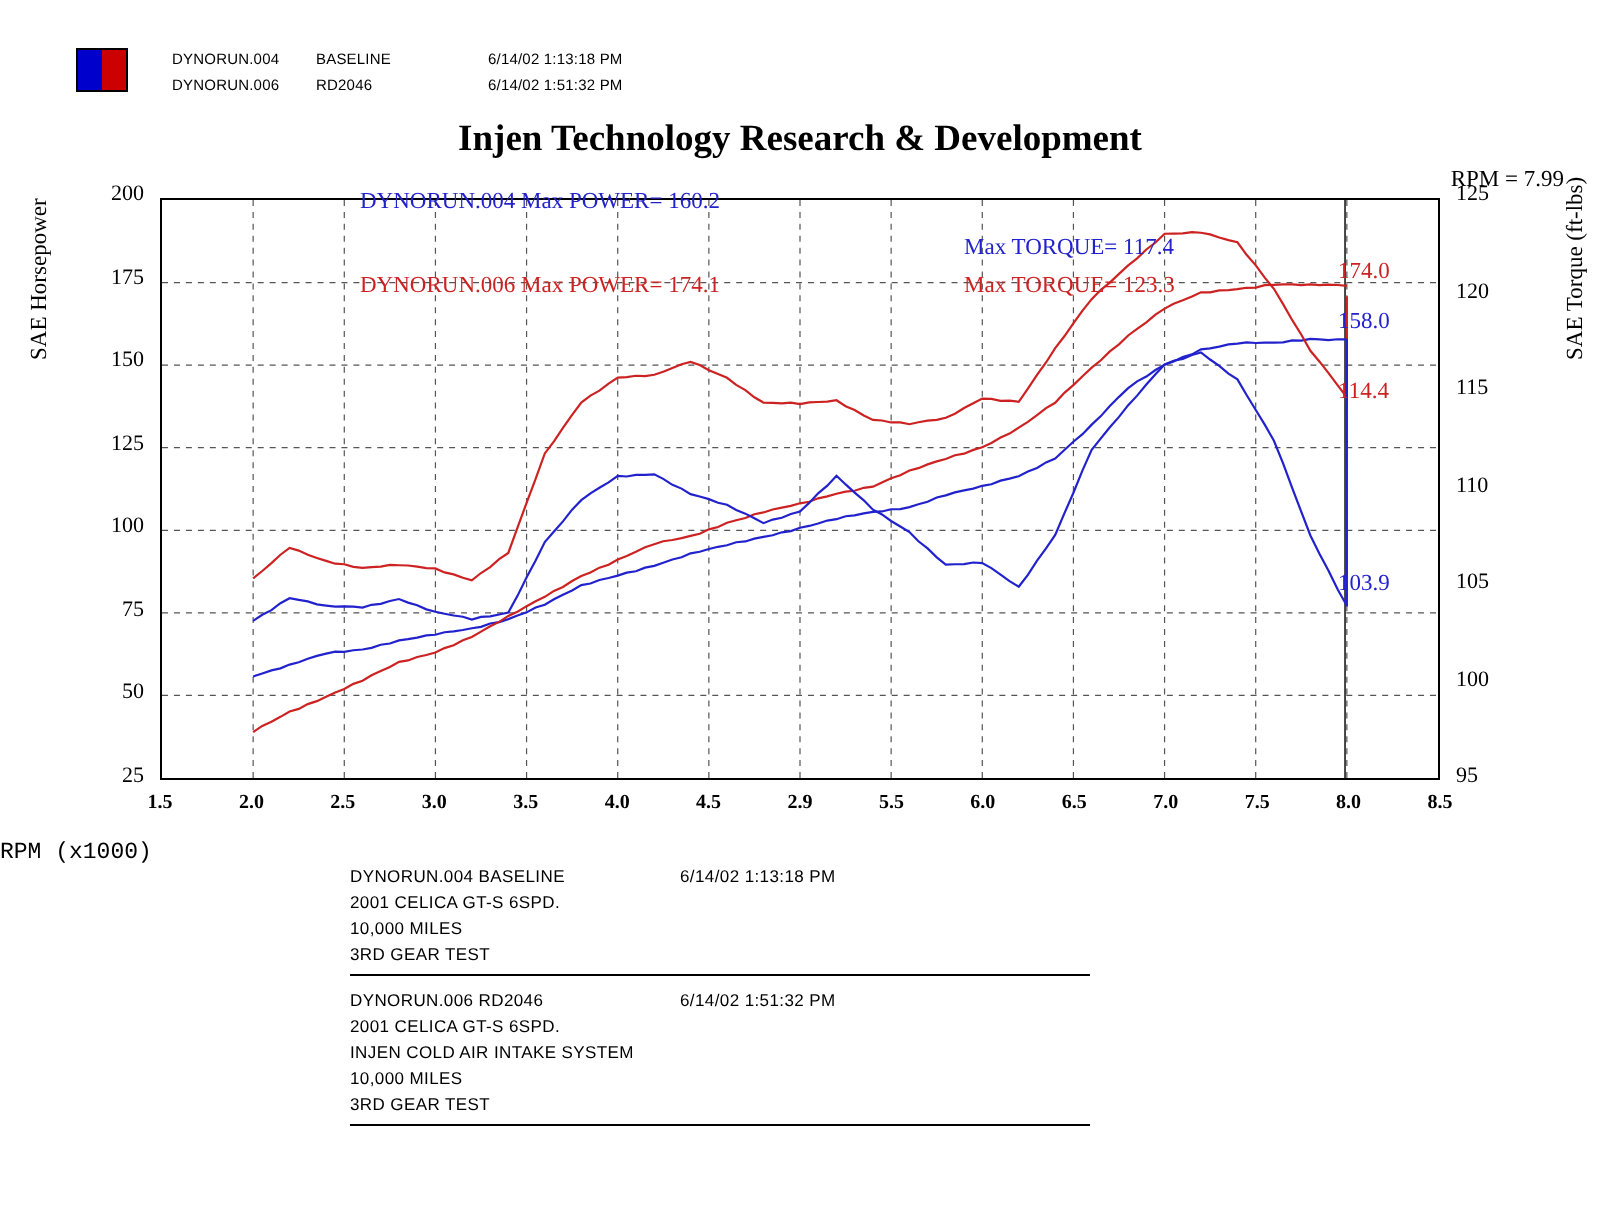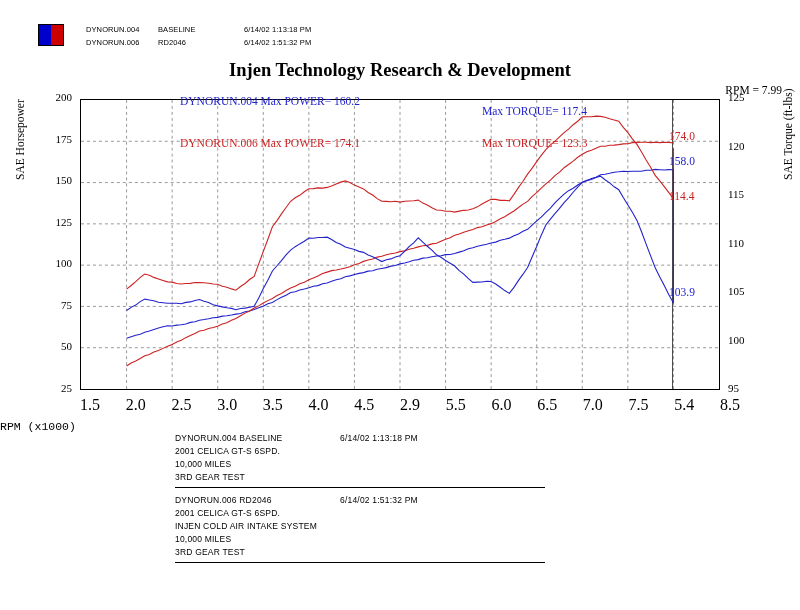--- a/index.html
+++ b/index.html
@@ -121,25 +121,26 @@
     font-family: "Liberation Serif", serif;
     color: #000;
     text-align: right;
     width: 40px;
   }
   .ytick.right {
     text-align: left;
   }
   .xtick {
     position: absolute;
-    font-size: 16px;
-    font-family: "Liberation Serif", serif;
-    color: #000;
-    text-align: right;
+    font-size: 10px;
+    font-family: "Liberation Serif", serif;
+    color: #000;
+    text-align: center;
     width: 40px;
+    font-weight: bold;
   }
 
   .annot {
     position: absolute;
     font-size: 11.5px;
     font-family: "Liberation Serif", serif;
     white-space: nowrap;
   }
   .annot.blue { color: #2222cc; }
   .annot.red  { color: #cc2222; }
@@ -227,21 +228,21 @@
     <div class="xtick" style="left: 197.143px; top: 396px;">3.0</div>
     <div class="xtick" style="left: 242.857px; top: 396px;">3.5</div>
     <div class="xtick" style="left: 288.571px; top: 396px;">4.0</div>
     <div class="xtick" style="left: 334.286px; top: 396px;">4.5</div>
     <div class="xtick" style="left: 380px; top: 396px;">2.9</div>
     <div class="xtick" style="left: 425.714px; top: 396px;">5.5</div>
     <div class="xtick" style="left: 471.429px; top: 396px;">6.0</div>
     <div class="xtick" style="left: 517.143px; top: 396px;">6.5</div>
     <div class="xtick" style="left: 562.857px; top: 396px;">7.0</div>
     <div class="xtick" style="left: 608.571px; top: 396px;">7.5</div>
-    <div class="xtick" style="left: 654.286px; top: 396px;">5.4</div>
+    <div class="xtick" style="left: 654.286px; top: 396px;">8.0</div>
     <div class="xtick" style="left: 700px; top: 396px;">8.5</div>
   </div>
 
 <div id="plot-area">
   <svg id="grid-svg" viewBox="0 0 640 291" preserveAspectRatio="none">
       <line x1="45.71428571428571" y1="0" x2="45.71428571428571" y2="291" stroke="#555" stroke-width="0.6" stroke-dasharray="3,3"></line>
       <line x1="91.42857142857142" y1="0" x2="91.42857142857142" y2="291" stroke="#555" stroke-width="0.6" stroke-dasharray="3,3"></line>
       <line x1="137.14285714285714" y1="0" x2="137.14285714285714" y2="291" stroke="#555" stroke-width="0.6" stroke-dasharray="3,3"></line>
       <line x1="182.85714285714283" y1="0" x2="182.85714285714283" y2="291" stroke="#555" stroke-width="0.6" stroke-dasharray="3,3"></line>
       <line x1="228.57142857142858" y1="0" x2="228.57142857142858" y2="291" stroke="#555" stroke-width="0.6" stroke-dasharray="3,3"></line>
@@ -265,21 +266,21 @@
       <path d="M45.7 239.9 L50.3 238.4 L54.9 236.8 L59.4 235.8 L64.0 233.9 L68.6 232.7 L73.1 231.0 L77.7 229.5 L82.3 228.4 L86.9 227.4 L91.4 227.5 L96.0 226.7 L100.6 226.3 L105.1 225.5 L109.7 223.9 L114.3 223.3 L118.9 221.7 L123.4 221.1 L128.0 220.3 L132.6 219.2 L137.1 218.9 L141.7 217.6 L146.3 217.2 L150.9 216.5 L155.4 215.6 L160.0 214.9 L164.6 213.2 L169.1 212.5 L173.7 211.0 L178.3 209.2 L182.9 207.6 L187.4 205.2 L192.0 203.8 L196.6 201.0 L201.1 198.7 L205.7 196.6 L210.3 193.9 L214.9 193.1 L219.4 191.3 L224.0 190.3 L228.6 189.1 L233.1 187.6 L237.7 186.9 L242.3 185.1 L246.9 184.2 L251.4 182.6 L256.0 181.0 L260.6 179.9 L265.1 177.9 L269.7 177.1 L274.3 175.7 L278.9 174.6 L283.4 173.8 L288.0 172.3 L292.6 171.9 L297.1 170.5 L301.7 169.6 L306.3 168.8 L310.9 167.3 L315.4 166.7 L320.0 165.0 L324.6 164.1 L329.1 162.9 L333.7 161.4 L338.3 160.7 L342.9 159.2 L347.4 158.8 L352.0 157.8 L356.6 157.0 L361.1 156.8 L365.7 155.7 L370.3 155.6 L374.9 154.6 L379.4 153.2 L384.0 151.9 L388.6 149.8 L393.1 148.7 L397.7 147.2 L402.3 146.2 L406.9 145.3 L411.4 143.9 L416.0 143.1 L420.6 141.3 L425.1 140.3 L429.7 139.1 L434.3 136.7 L438.9 134.9 L443.4 132.1 L448.0 130.2 L452.6 125.9 L457.1 121.7 L461.7 117.9 L466.3 113.1 L470.9 108.8 L475.4 103.7 L480.0 99.1 L484.6 94.7 L489.1 91.3 L493.7 88.9 L498.3 85.6 L502.9 82.9 L507.4 81.3 L512.0 79.1 L516.6 77.7 L521.1 75.2 L525.7 74.7 L530.3 73.8 L534.9 72.7 L539.4 72.3 L544.0 71.7 L548.6 72.0 L553.1 71.8 L557.7 71.8 L562.3 71.7 L566.9 70.7 L571.4 70.8 L576.0 69.9 L580.6 70.2 L585.1 70.5 L589.7 70.1 L594.3 70.2" fill="none" stroke="#2222cc" stroke-width="1.1"></path>
       <path d="M45.7 267.9 L50.3 264.8 L54.9 262.7 L59.4 260.2 L64.0 257.5 L68.6 256.2 L73.1 253.8 L77.7 252.3 L82.3 250.1 L86.9 248.0 L91.4 246.2 L96.0 243.6 L100.6 242.0 L105.1 239.3 L109.7 237.1 L114.3 235.1 L118.9 232.5 L123.4 231.8 L128.0 230.1 L132.6 229.1 L137.1 227.8 L141.7 225.6 L146.3 224.2 L150.9 221.7 L155.4 220.0 L160.0 217.3 L164.6 214.6 L169.1 212.4 L173.7 209.4 L178.3 207.3 L182.9 204.5 L187.4 202.0 L192.0 199.8 L196.6 196.8 L201.1 194.8 L205.7 191.8 L210.3 189.3 L214.9 187.5 L219.4 185.1 L224.0 183.6 L228.6 181.0 L233.1 179.2 L237.7 177.1 L242.3 174.8 L246.9 173.3 L251.4 171.8 L256.0 171.2 L260.6 170.2 L265.1 169.1 L269.7 168.0 L274.3 165.8 L278.9 164.6 L283.4 162.5 L288.0 161.2 L292.6 160.1 L297.1 158.2 L301.7 157.3 L306.3 155.8 L310.9 154.9 L315.4 154.0 L320.0 152.7 L324.6 151.9 L329.1 150.2 L333.7 149.2 L338.3 147.9 L342.9 146.8 L347.4 146.4 L352.0 144.9 L356.6 144.3 L361.1 142.2 L365.7 140.1 L370.3 138.6 L374.9 136.2 L379.4 135.0 L384.0 133.1 L388.6 131.6 L393.1 130.4 L397.7 128.5 L402.3 127.7 L406.9 125.8 L411.4 124.5 L416.0 122.3 L420.6 119.6 L425.1 117.6 L429.7 114.6 L434.3 111.7 L438.9 108.3 L443.4 104.8 L448.0 102.1 L452.6 97.1 L457.1 93.2 L461.7 88.7 L466.3 84.4 L470.9 80.7 L475.4 76.2 L480.0 72.7 L484.6 68.2 L489.1 64.9 L493.7 61.6 L498.3 57.7 L502.9 54.7 L507.4 52.2 L512.0 50.5 L516.6 48.6 L521.1 46.5 L525.7 46.5 L530.3 45.5 L534.9 45.4 L539.4 44.9 L544.0 44.2 L548.6 44.1 L553.1 42.9 L557.7 42.7 L562.3 42.5 L566.9 42.5 L571.4 42.9 L576.0 42.5 L580.6 42.9 L585.1 42.6 L589.7 42.8 L594.3 43.2" fill="none" stroke="#cc2222" stroke-width="1.1"></path>
       <path d="M45.7 211.9 L50.3 208.8 L54.9 206.5 L59.4 203.0 L64.0 200.5 L68.6 201.3 L73.1 202.1 L77.7 203.6 L82.3 204.2 L86.9 204.7 L91.4 204.6 L96.0 204.7 L100.6 205.2 L105.1 203.8 L109.7 203.3 L114.3 201.9 L118.9 200.9 L123.4 202.7 L128.0 204.0 L132.6 206.1 L137.1 207.3 L141.7 208.3 L146.3 209.2 L150.9 209.8 L155.4 211.2 L160.0 209.9 L164.6 209.6 L169.1 208.7 L173.7 207.7 L178.3 199.3 L182.9 189.9 L187.4 181.5 L192.0 172.2 L196.6 166.9 L201.1 161.8 L205.7 155.9 L210.3 151.1 L214.9 147.7 L219.4 144.9 L224.0 142.2 L228.6 138.9 L233.1 139.2 L237.7 138.4 L242.3 138.4 L246.9 138.1 L251.4 140.4 L256.0 143.4 L260.6 145.3 L265.1 148.1 L269.7 149.3 L274.3 150.6 L278.9 152.4 L283.4 153.4 L288.0 156.1 L292.6 157.9 L297.1 160.2 L301.7 162.7 L306.3 160.9 L310.9 160.0 L315.4 158.1 L320.0 156.8 L324.6 152.5 L329.1 147.7 L333.7 143.8 L338.3 138.8 L342.9 143.2 L347.4 147.3 L352.0 151.2 L356.6 155.9 L361.1 158.3 L365.7 161.6 L370.3 164.4 L374.9 167.2 L379.4 171.8 L384.0 175.4 L388.6 179.9 L393.1 183.6 L397.7 183.4 L402.3 183.3 L406.9 182.5 L411.4 182.8 L416.0 185.3 L420.6 188.6 L425.1 191.9 L429.7 194.7 L434.3 188.7 L438.9 181.6 L443.4 175.4 L448.0 168.6 L452.6 157.8 L457.1 147.5 L461.7 136.1 L466.3 125.8 L470.9 120.0 L475.4 114.4 L480.0 109.2 L484.6 103.3 L489.1 98.5 L493.7 92.9 L498.3 87.7 L502.9 82.8 L507.4 80.9 L512.0 80.0 L516.6 78.0 L521.1 76.7 L525.7 80.3 L530.3 83.5 L534.9 87.4 L539.4 90.3 L544.0 98.2 L548.6 105.7 L553.1 113.1 L557.7 121.2 L562.3 132.6 L566.9 145.1 L571.4 156.9 L576.0 168.9 L580.6 178.2 L585.1 186.7 L589.7 196.1 L594.3 204.3" fill="none" stroke="#2222cc" stroke-width="1.1"></path>
       <path d="M45.7 190.5 L50.3 186.8 L54.9 182.8 L59.4 178.6 L64.0 175.2 L68.6 176.5 L73.1 178.6 L77.7 180.2 L82.3 181.7 L86.9 183.1 L91.4 183.4 L96.0 184.7 L100.6 185.2 L105.1 184.8 L109.7 184.6 L114.3 183.7 L118.9 183.9 L123.4 184.0 L128.0 184.6 L132.6 185.3 L137.1 185.5 L141.7 187.5 L146.3 188.5 L150.9 190.2 L155.4 191.5 L160.0 187.8 L164.6 184.8 L169.1 180.8 L173.7 177.7 L178.3 165.0 L182.9 152.4 L187.4 140.4 L192.0 127.6 L196.6 121.5 L201.1 114.7 L205.7 108.2 L210.3 102.0 L214.9 98.5 L219.4 96.0 L224.0 92.4 L228.6 89.4 L233.1 89.2 L237.7 88.5 L242.3 88.7 L246.9 88.0 L251.4 86.5 L256.0 84.6 L260.6 82.7 L265.1 81.5 L269.7 83.1 L274.3 85.7 L278.9 87.6 L283.4 89.5 L288.0 93.1 L292.6 95.7 L297.1 99.3 L301.7 102.0 L306.3 102.1 L310.9 102.4 L315.4 102.0 L320.0 102.8 L324.6 101.9 L329.1 101.7 L333.7 101.5 L338.3 100.8 L342.9 103.8 L347.4 105.7 L352.0 108.5 L356.6 110.7 L361.1 111.0 L365.7 112.0 L370.3 112.0 L374.9 112.9 L379.4 111.9 L384.0 111.1 L388.6 110.7 L393.1 109.6 L397.7 107.6 L402.3 104.7 L406.9 102.3 L411.4 100.0 L416.0 100.1 L420.6 101.1 L425.1 101.0 L429.7 101.6 L434.3 95.0 L438.9 88.0 L443.4 81.8 L448.0 74.6 L452.6 68.6 L457.1 62.1 L461.7 55.7 L466.3 49.9 L470.9 45.2 L475.4 41.6 L480.0 37.2 L484.6 32.9 L489.1 29.4 L493.7 24.9 L498.3 21.4 L502.9 17.0 L507.4 16.9 L512.0 16.8 L516.6 16.2 L521.1 16.5 L525.7 17.3 L530.3 18.9 L534.9 20.2 L539.4 21.3 L544.0 27.6 L548.6 32.9 L553.1 39.1 L557.7 44.7 L562.3 52.4 L566.9 60.5 L571.4 67.7 L576.0 75.9 L580.6 81.4 L585.1 87.2 L589.7 93.3 L594.3 99.4" fill="none" stroke="#cc2222" stroke-width="1.1"></path>
       <line x1="594.2857142857143" y1="102.81999999999996" x2="594.2857142857143" y2="48.5" stroke="#cc2222" stroke-width="1.1"></line>
       <line x1="594.2857142857143" y1="69.84" x2="594.2857142857143" y2="204.66999999999996" stroke="#2222cc" stroke-width="1.1"></line>
     </svg>
 </div>
 
 <div class="annot blue" style="left:180px; top:95px;">DYNORUN.004  Max POWER=  160.2</div>
-<div class="annot blue" style="left:482px; top:105px;font-family:Liberation Serif, serif;">Max TORQUE=  117.4</div>
+<div class="annot blue" style="left:482px; top:118px;font-family:Liberation Serif, serif;">Max TORQUE=  117.4</div>
 <div class="annot red" style="left:180px; top:137px;">DYNORUN.006  Max POWER=  174.1</div>
 <div class="annot red" style="left:482px; top:137px;">Max TORQUE=  123.3</div>
 
 <div class="endlabel red" style="left:669px; top:130px;">174.0</div>
 <div class="endlabel blue" style="left:669px; top:155px;">158.0</div>
 <div class="endlabel red" style="left:669px; top:190px;">114.4</div>
 <div class="endlabel blue" style="left:669px; top:286px;">103.9</div>
 
 <div class="footer">
   <div class="blk" id="footer-block-1">

